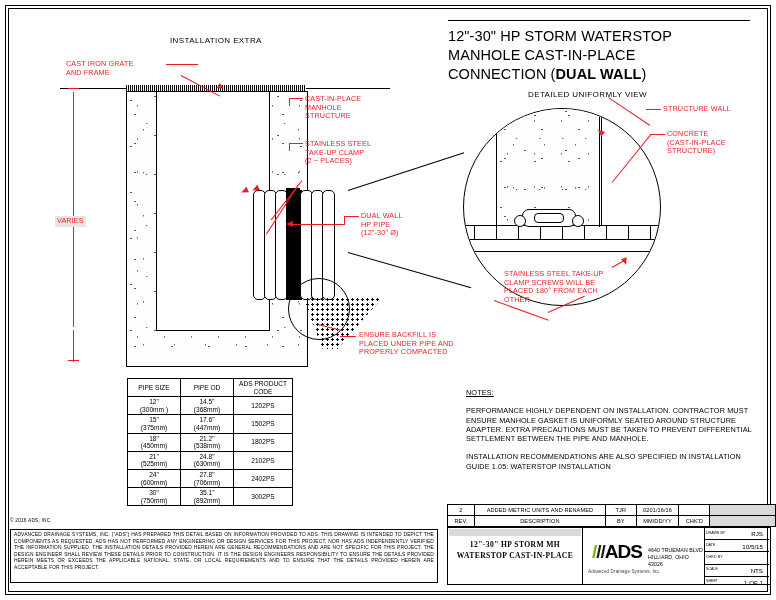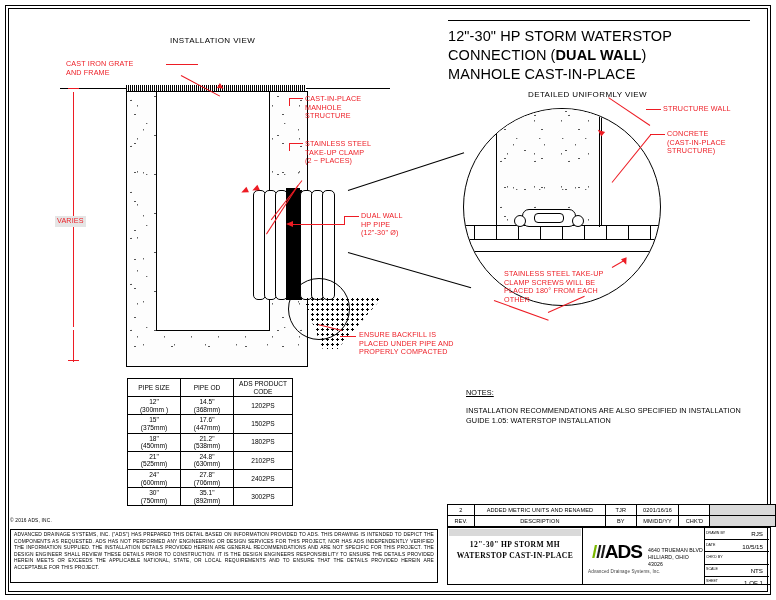--- a/index.html
+++ b/index.html
@@ -96,26 +96,26 @@
 </head>
 <body>
 
 <div id="sheet">
 
   <div class="frame"></div>
   <div class="frame2"></div>
 
   <div class="abs" id="maintitle">
     <div>12"-30" HP STORM WATERSTOP</div>
+    <div>MANHOLE CAST-IN-PLACE</div>
     <div><span>CONNECTION (</span><b>DUAL WALL</b><span>)</span></div>
-    <div>MANHOLE CAST-IN-PLACE</div>
   </div>
   <div class="ln" style="left:448px;top:20px;width:302px;height:1px;"></div>
 
-  <div class="abs vlabel" id="cap-install">INSTALLATION VIEW</div>
+  <div class="abs vlabel" id="cap-install">INSTALLATION EXTRA</div>
   <div class="abs vlabel" id="cap-detail">DETAILED UNIFORMLY VIEW</div>
 
   <div class="abs" id="leftdraw">
 
     <div class="ln" style="left:0px;top:3px;width:68px;height:1px;"></div>
     <div class="ln" style="left:245px;top:3px;width:85px;height:1px;"></div>
 
     <div class="grate" style="left:66px;top:0px;width:180px;height:6px;"></div>
 
     <div class="conc" style="left:66px;top:6px;width:180px;height:274px;"></div>
@@ -308,20 +308,21 @@
             <div>35.1"</div>
             <div>(892mm)</div>
           </td>
           <td class="c3">3002PS</td>
         </tr>
       </tbody>
   </table>
 
   <div class="abs" id="notes">
     <div class="hd">NOTES:</div>
+    <p>PERFORMANCE HIGHLY DEPENDENT ON INSTALLATION. CONTRACTOR MUST ENSURE MANHOLE GASKET IS UNIFORMLY SEATED AROUND STRUCTURE ADAPTER. EXTRA PRECAUTIONS MUST BE TAKEN TO PREVENT DIFFERENTIAL SETTLEMENT BETWEEN THE PIPE AND MANHOLE.</p>
     <p>INSTALLATION RECOMMENDATIONS  ARE ALSO SPECIFIED IN INSTALLATION GUIDE 1.05: WATERSTOP INSTALLATION</p>
   </div>
 
   <table id="revtab" class="abs">
     <tbody>
         <tr>
       <td class="rv1">2</td>
       <td class="rv2">ADDED METRIC UNITS AND RENAMED</td>
       <td class="rv3">TJR</td>
       <td class="rv4">0201/16/16</td>

